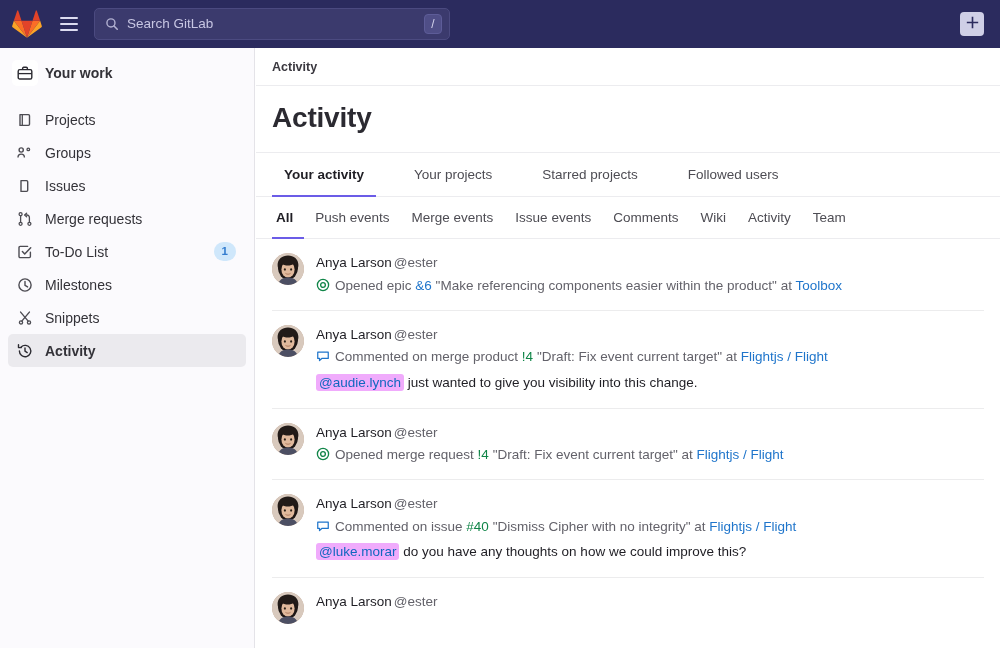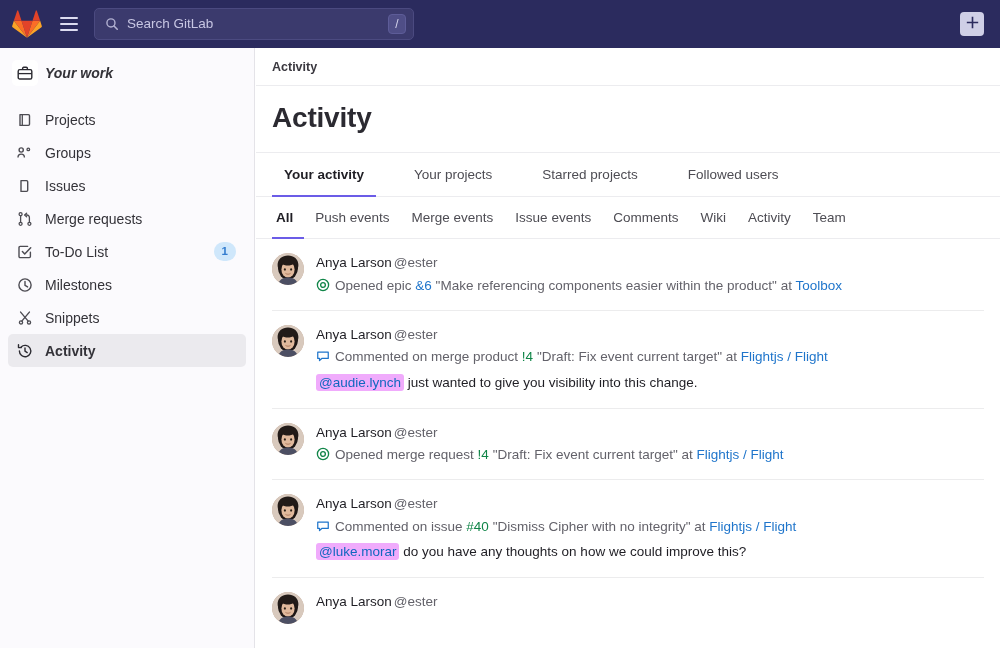--- a/index.html
+++ b/index.html
@@ -22,21 +22,21 @@
   }
   .gl-logo { width: 30px; height: 30px; flex: 0 0 auto; margin-right: 14px; }
   .hamburger {
     width: 26px; height: 26px;
     display: flex; flex-direction: column; justify-content: center;
     align-items: center; gap: 4px; cursor: pointer; flex: 0 0 auto;
     margin-right: 12px;
   }
   .hamburger span { display: block; width: 18px; height: 2px; background: #dcdcf0; border-radius: 1px; }
   .search-box {
-    width: 320px; height: 32px;
+    width: 356px; height: 32px;
     background: #3b3a6d;
     border: 1px solid #4b4a80;
     border-radius: 5px;
     display: flex; align-items: center;
     padding: 0 7px 0 10px;
     cursor: text;
   }
   .search-icon { width: 14px; height: 14px; flex: 0 0 auto; margin-right: 8px; opacity: .85; }
   .search-placeholder {
     flex: 1 1 auto;
@@ -80,21 +80,21 @@
     padding: 0 10px 0 9px;
     border-radius: 5px;
     cursor: pointer;
     color: #333238;
     font-size: 14px;
     margin-bottom: 0px;
     text-decoration: none;
   }
   .nav-item .ico { width: 16px; height: 16px; flex: 0 0 auto; margin-right: 12px; display: block; }
   .nav-item .lbl { flex: 1 1 auto; white-space: nowrap; }
-  .nav-item.header-item { font-weight: bold; margin-bottom: 6px; font-style: italic; }
+  .nav-item.header-item { font-weight: bold; margin-bottom: 6px; }
   .nav-item.header-item .ico-box {
     width: 26px; height: 26px; background: #fff; border-radius: 5px;
     display: flex; align-items: center; justify-content: center;
     flex: 0 0 auto; margin-right: 7px; margin-left: -5px;
   }
   .nav-item.active { background: #ebeaee; font-weight: bold; }
   .nav-item .badge {
     background: #cfe7fb;
     color: #337ccf;
     font-size: 11.5px;

